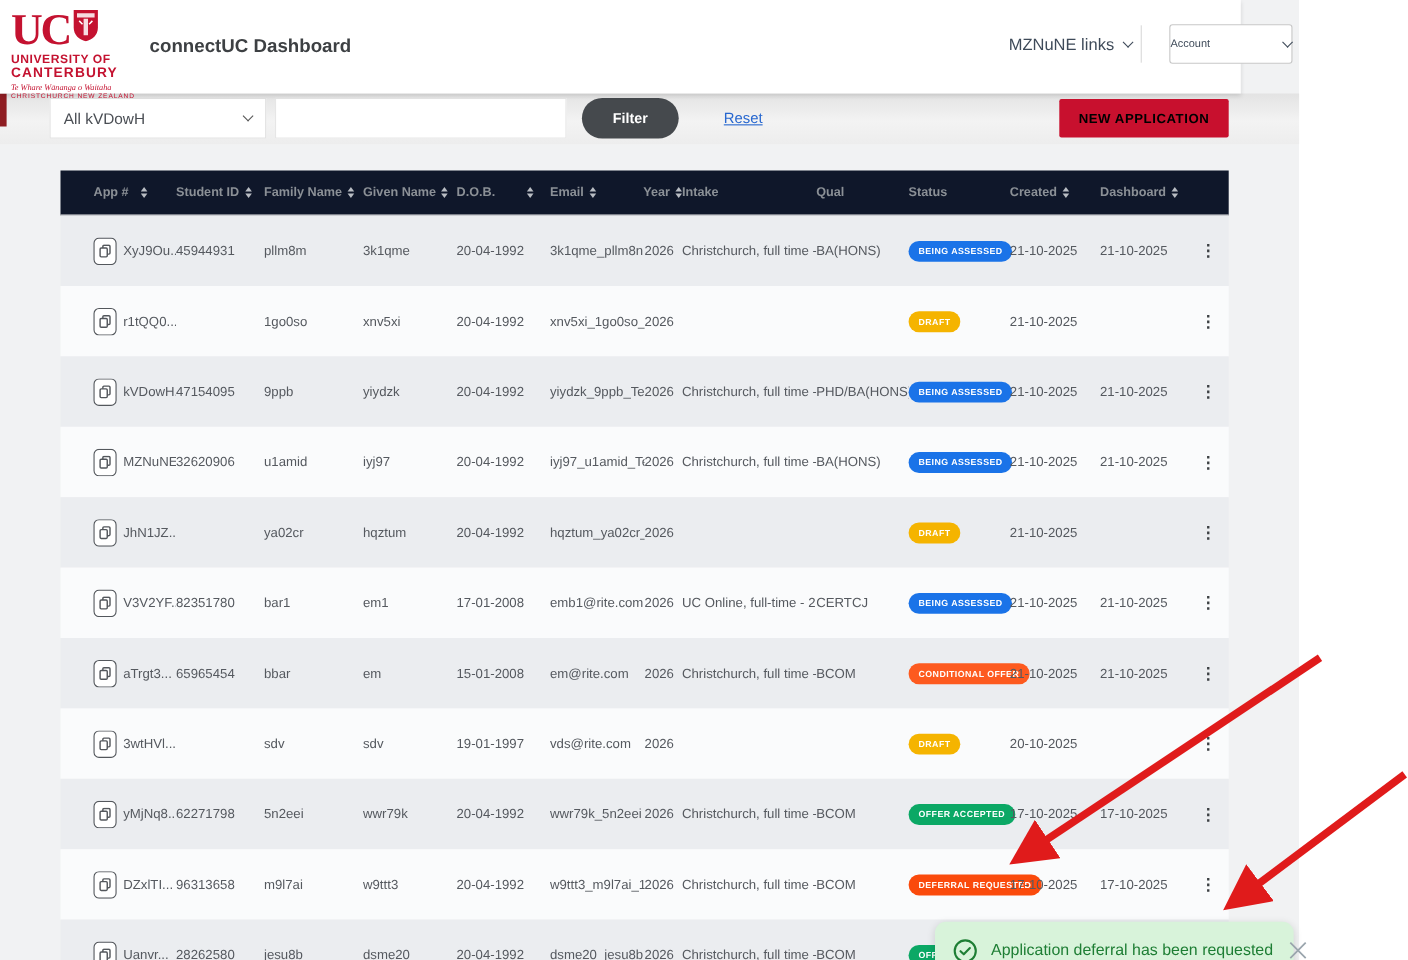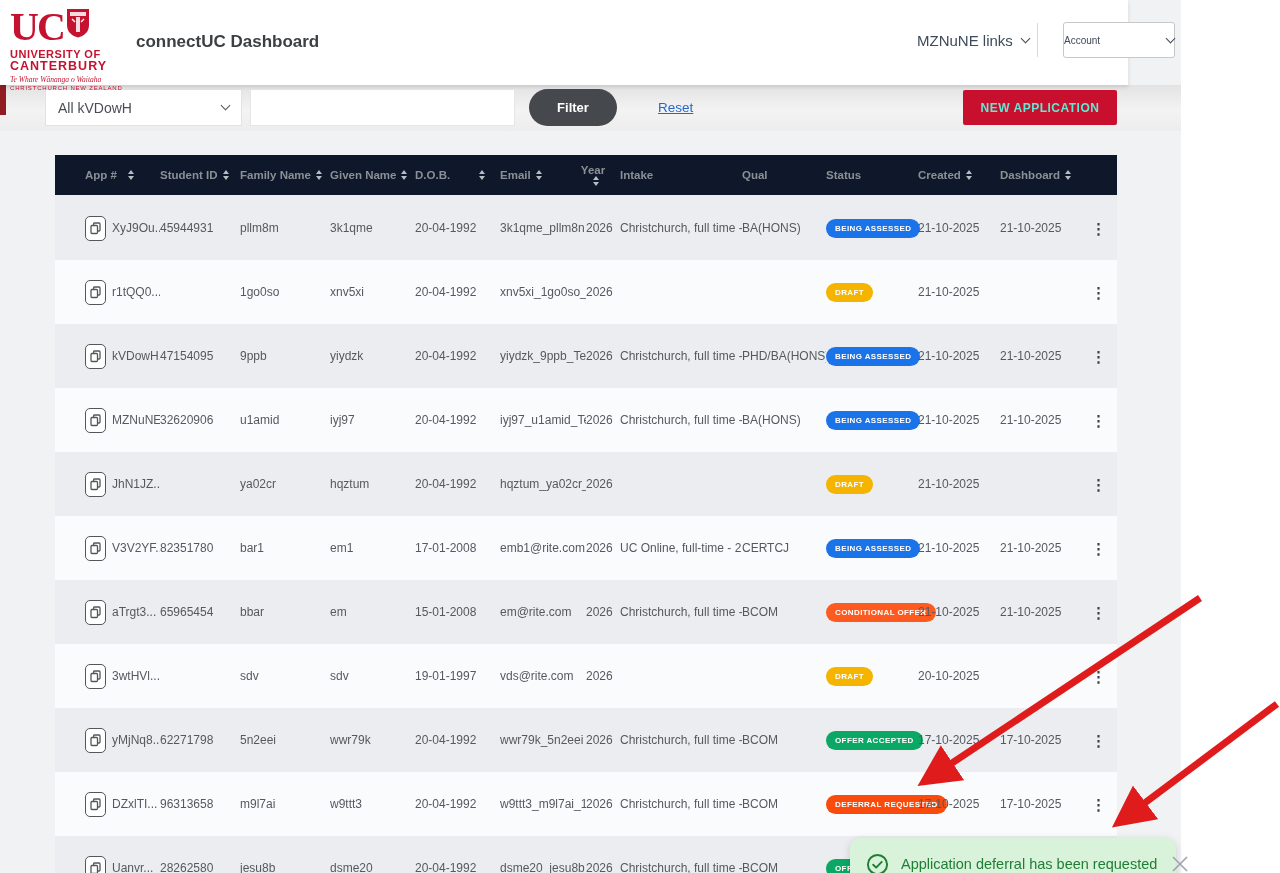--- a/index.html
+++ b/index.html
@@ -33,34 +33,34 @@
                 background:linear-gradient(180deg,#e3e3e3 0%,#f3f3f3 55%,#ededed 100%); z-index:5; }
   .red-edge { position:absolute; left:0; top:0; width:6px; height:30px; background:#8f1d22; }
   .year-select { position:absolute; left:45px; top:4px; width:197px; height:37px; background:#fff; border:1px solid #e2e2e2;
                  display:flex; align-items:center; justify-content:space-between; padding:0 12px; font-size:14px; color:#4a4e54; cursor:pointer; }
   .year-select .chev { color:#555; }
   .filter-input { position:absolute; left:250px; top:4px; width:265px; height:37px; background:#fff; border:1px solid #e6e6e6; padding:0 10px; font-size:14px; color:#444; font-family:"Liberation Sans",sans-serif; }
   .filter-btn { position:absolute; left:529px; top:4px; width:88px; height:37px; border:none; border-radius:19px; background:#45494d;
                 color:#fff; font-size:13px; font-weight:bold; cursor:pointer; font-family:"Liberation Sans",sans-serif; }
   .reset-link { position:absolute; left:658px; top:15px; font-size:13.5px; color:#2767cf; text-decoration:underline; cursor:pointer; }
   .new-app-btn { position:absolute; left:963px; top:5px; width:154px; height:35px; border:none; border-radius:2px; background:#c8102e;
-                 color:#5eead4; font-size:12px; font-weight:bold; letter-spacing:.5px; cursor:pointer; font-family:"Liberation Sans",sans-serif; }
+                 color:#000000; font-size:12px; font-weight:bold; letter-spacing:.5px; cursor:pointer; font-family:"Liberation Sans",sans-serif; }
 
   
   .table { position:absolute; left:55px; top:155px; width:1062px; z-index:2; }
   .thead { display:flex; align-items:center; background:#0f172a; height:41px; border-bottom:1px solid #ececec; }
   .hcell { display:flex; align-items:center; font-size:11.5px; font-weight:600; color:#8b9096; white-space:nowrap; overflow:visible; }
   .row { display:flex; align-items:center; height:64px; background:#fafbfc; cursor:pointer; }
   .row.shade { background:#ebedf0; }
   .cell { font-size:12px; color:#55595f; white-space:nowrap; overflow:hidden; }
   .c0 { width:105px; padding-left:30px; display:flex; align-items:center; gap:6px; overflow:hidden; }
   .hcell.c0 { padding-left:30px; }
   .c1 { width:80px; }  .c2 { width:90px; }  .c3 { width:85px; }  .c4 { width:85px;gap:24px; }
   .c5 { width:86px; }
-  .c6 { width:34px;flex-direction:column; }
+  .c6 { width:34px; }
   .hcell.c6 { width:54px; margin-left:-20px; justify-content:flex-end; }
   .c7 { width:122px; } .c8 { width:84px; }
   .c9 { width:92px; overflow:visible; }
   .c10 { width:82px; } .c11 { width:80px; }
   .c12 { width:37px; display:flex; justify-content:center; overflow:visible; }
   .sort { display:inline-flex; flex-direction:column; gap:2px; margin-left:5px; }
   .sort i { display:block; width:0; height:0; border-left:3.5px solid transparent; border-right:3.5px solid transparent; }
   .sort .up { border-bottom:4px solid #b9bdc3; }
   .sort .dn { border-top:4px solid #b9bdc3; }
   .copy-btn { flex:0 0 auto; width:21px; height:25px; border:1.5px solid #53575c; border-radius:5px; background:#fff;

